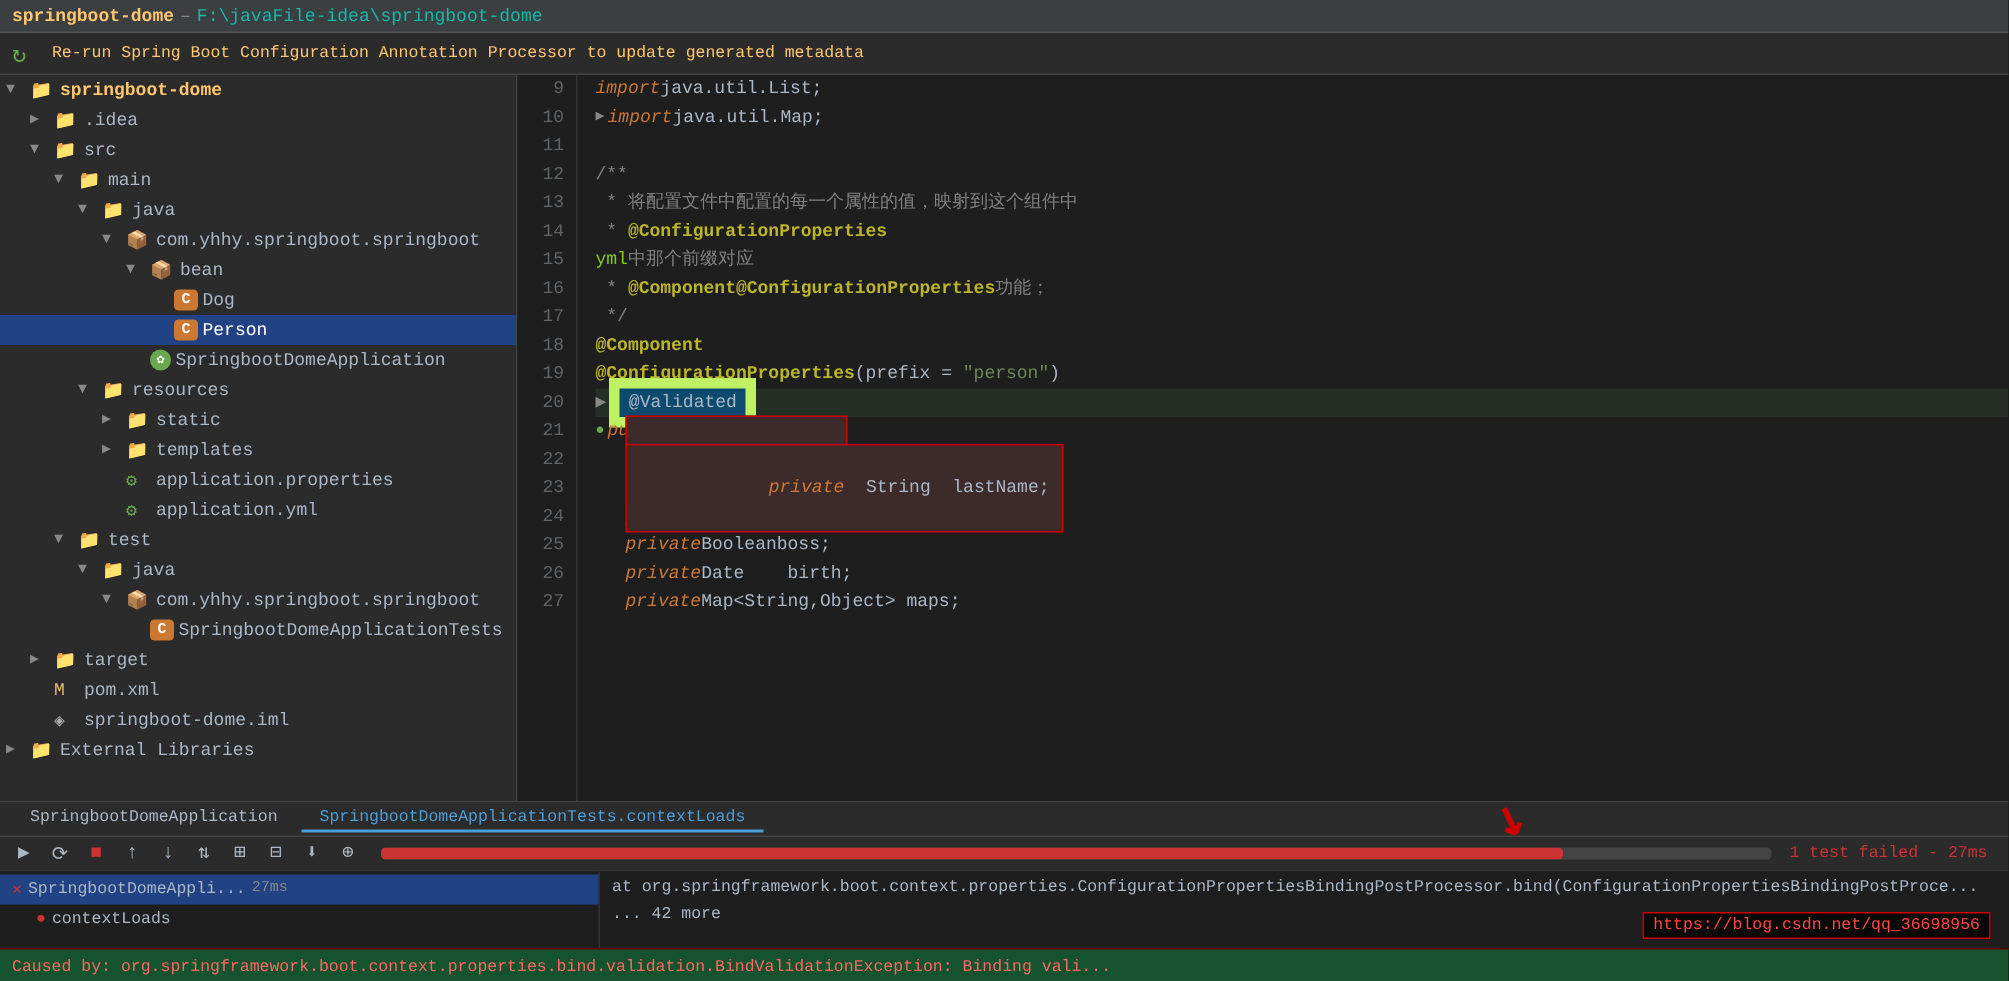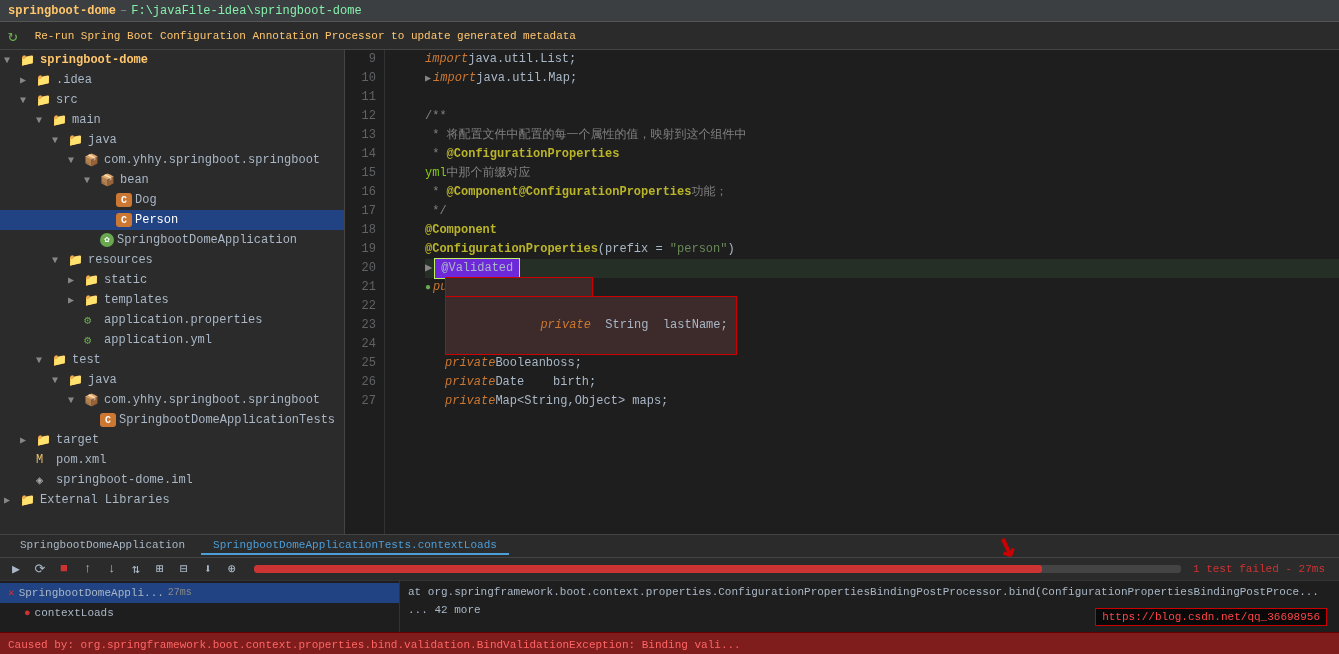--- a/index.html
+++ b/index.html
@@ -98,29 +98,29 @@
       border-right: 1px solid #313335;
     }
 
     .code-lines {
       flex: 1;
       padding-left: 12px;
       line-height: 19px;
       overflow: hidden;
     }
 
-    .code-line { height: 19px; white-space: pre; display: flex; align-items: center; margin-left: 28px; }
+    .code-line { height: 19px; white-space: pre; display: flex; align-items: center; }
 
     
     .kw { color: #cc7832; font-style: italic; }
     .type { color: #a9b7c6; }
     .str { color: #6a8759; }
     .anno { color: #bbb529; font-weight: bold; }
     .comment { color: #808080; }
-    .validated-box { background: #6d28d9; border: 1px solid #bef264; padding: 0 6px; color: #a9b7c6; }
+    .validated-box { background: #0c4a6e; border: 7px solid #bef264; padding: 0 6px; color: #a9b7c6; }
     .fold-arrow { color: #888; margin-right: 2px; }
     .collapse-icon { color: #888; font-size: 10px; margin-right: 2px; }
     .spring-ball { display: inline-block; width: 14px; height: 14px; background: #6aa84f; border-radius: 50%; margin-right: 2px; font-size: 9px; color: white; text-align: center; line-height: 14px; }
 
     
     #bottom-panel {
       height: 120px;
       background: #1e1e1e;
       border-top: 1px solid #444;
       display: flex;
@@ -246,21 +246,21 @@
       font-size: 28px;
       transform: rotate(30deg);
     }
   </style>
 </head>
 <body>
 
 <div id="title-bar">
   <span style="font-weight:bold; color:#ffc66d;">springboot-dome</span>
   <span style="margin:0 4px; color:#888;">–</span>
-  <span style="color:#86efac;">F:\javaFile-idea\springboot-dome</span>
+  <span style="color:#14b8a6;">F:\javaFile-idea\springboot-dome</span>
 </div>
 
 <div id="notification-bar">
   <span style="color:#6aa84f; font-size:16px;">↻</span>
   <span style="color:#ffc66d; cursor:pointer;padding-left:11px;">Re-run Spring Boot Configuration Annotation Processor to update generated metadata</span>
 </div>
 
 <div id="main-layout">
 
   <div id="sidebar">
@@ -499,21 +499,21 @@
     <div id="test-tree-right">
       <div class="stack-line">
         <span>at org.springframework.boot.context.properties.ConfigurationPropertiesBindingPostProcessor.bind(ConfigurationPropertiesBindingPostProce...</span>
       </div>
       <div class="stack-line">
         <span>... 42 more</span>
       </div>
     </div>
   </div>
 
-  <div style="background:#7f1d1d; border-top:1px solid #660000; padding:3px 8px; overflow:hidden;">
+  <div style="background:#14532d; border-top:1px solid #660000; padding:3px 8px; overflow:hidden;">
     <span class="error-line">Caused by: org.springframework.boot.context.properties.bind.validation.BindValidationException: Binding vali...</span>
   </div>
 </div>
 
 <div id="watermark">
   <span>https://blog.csdn.net/qq_36698956</span>
 </div>
 
 <div id="red-arrow" style="position:absolute; bottom:88px; right:320px; color:#cc0000; font-size:36px; transform:rotate(20deg); font-weight:bold; pointer-events:none;">↘</div>
 

